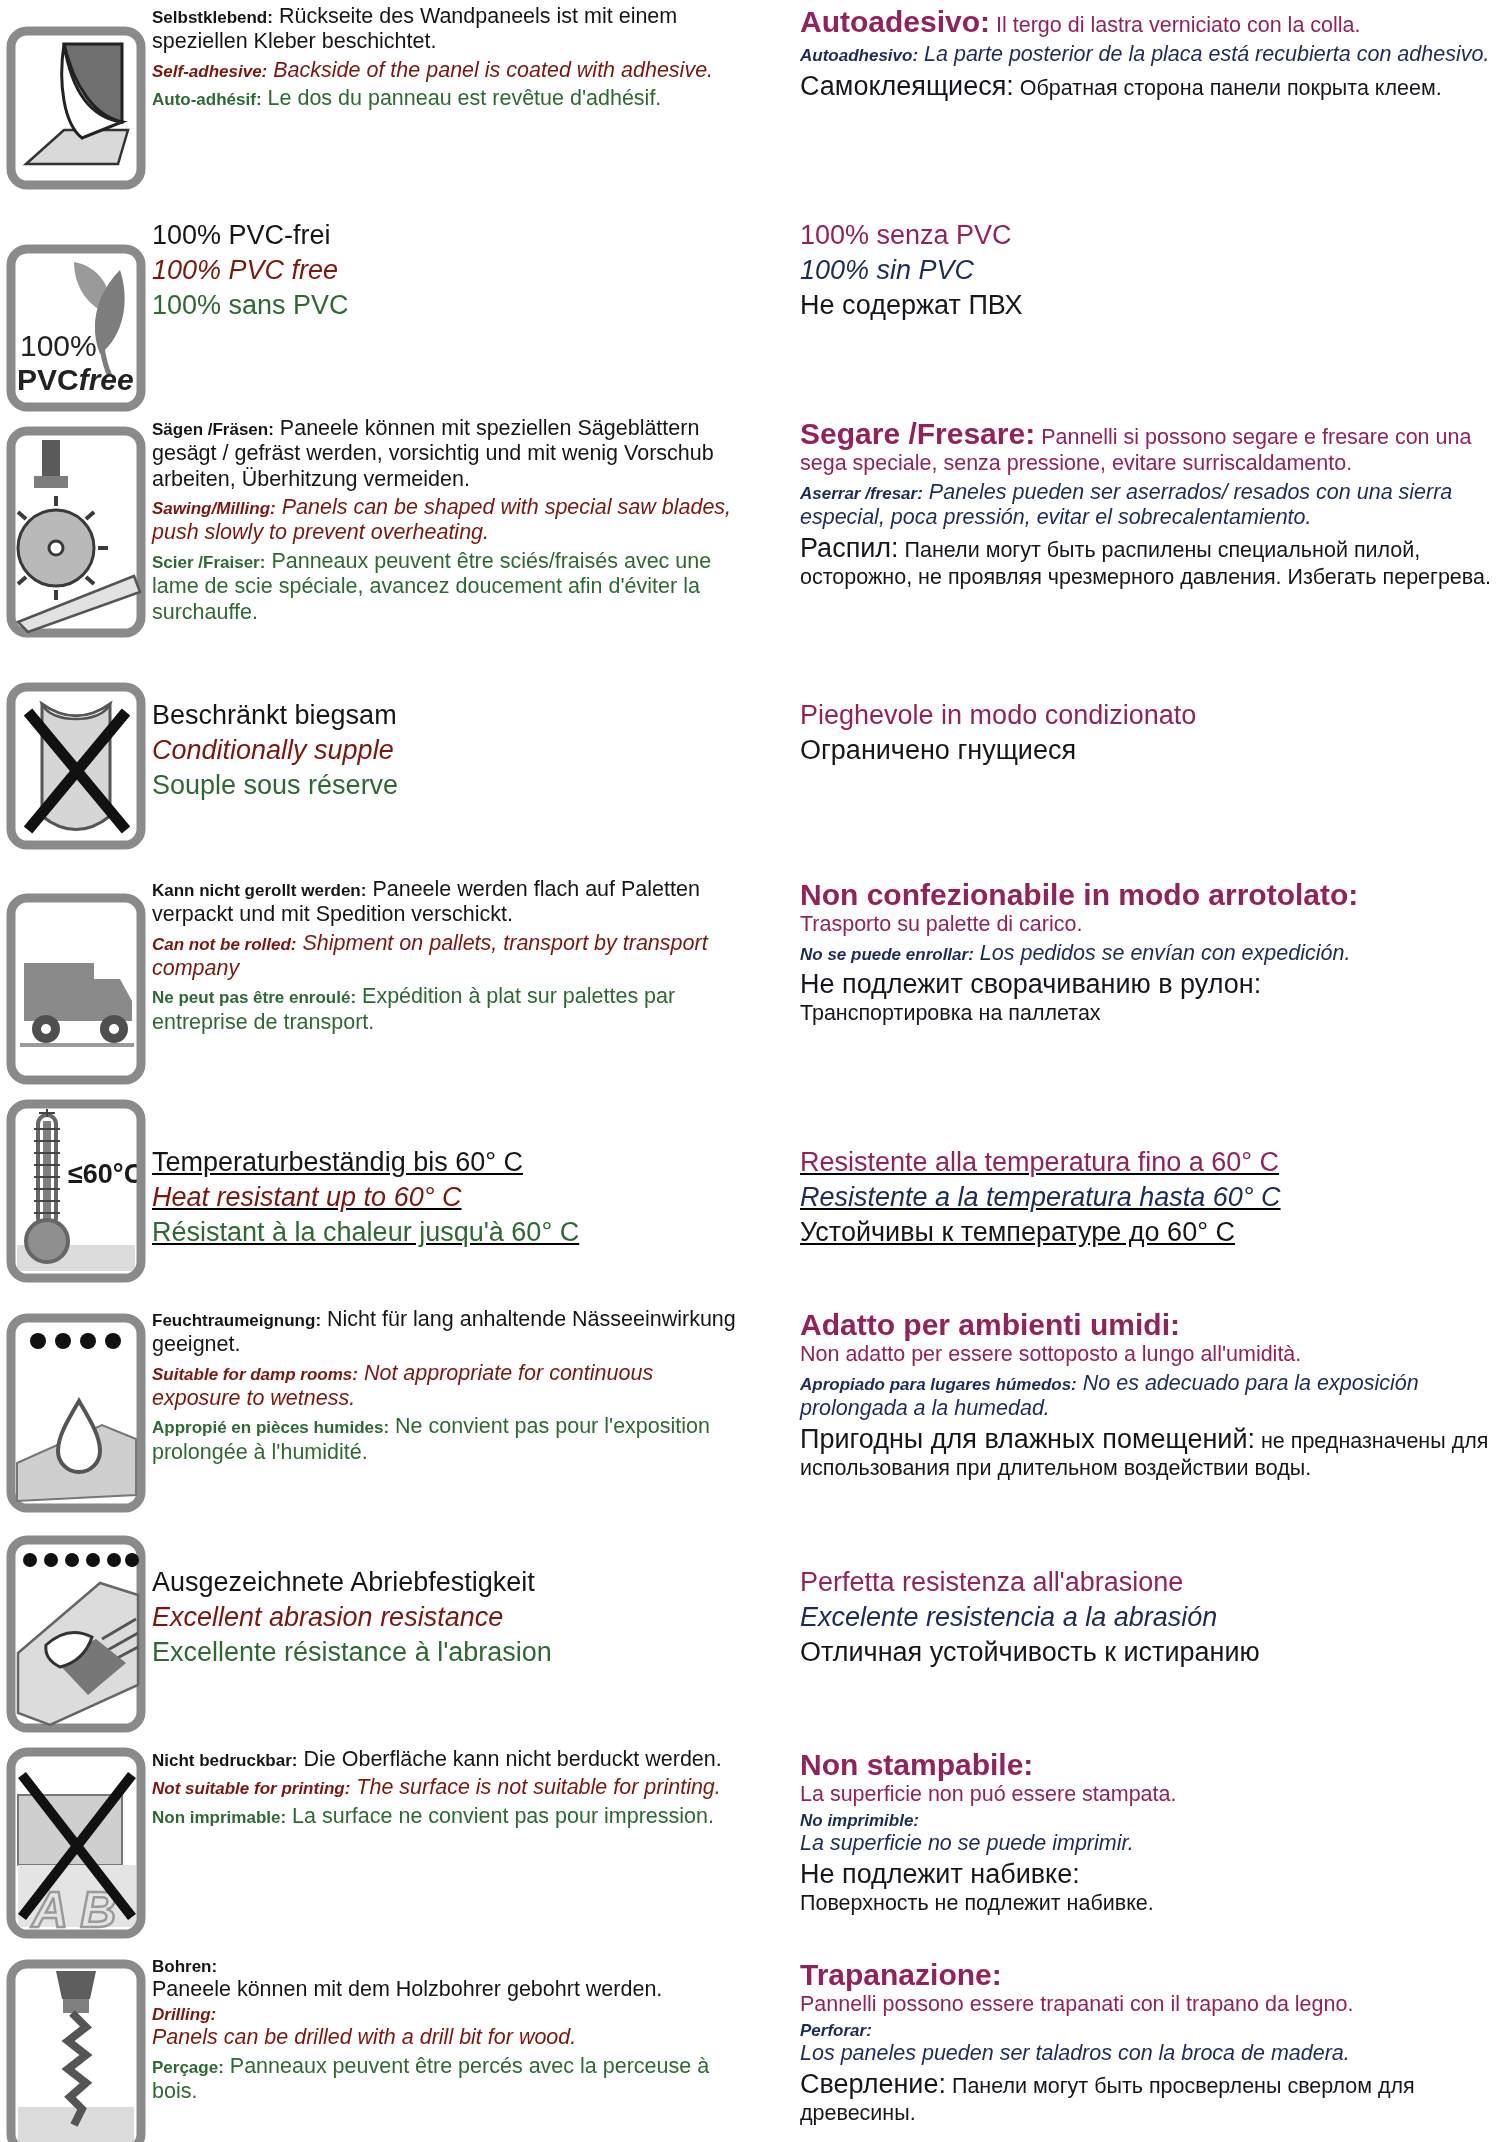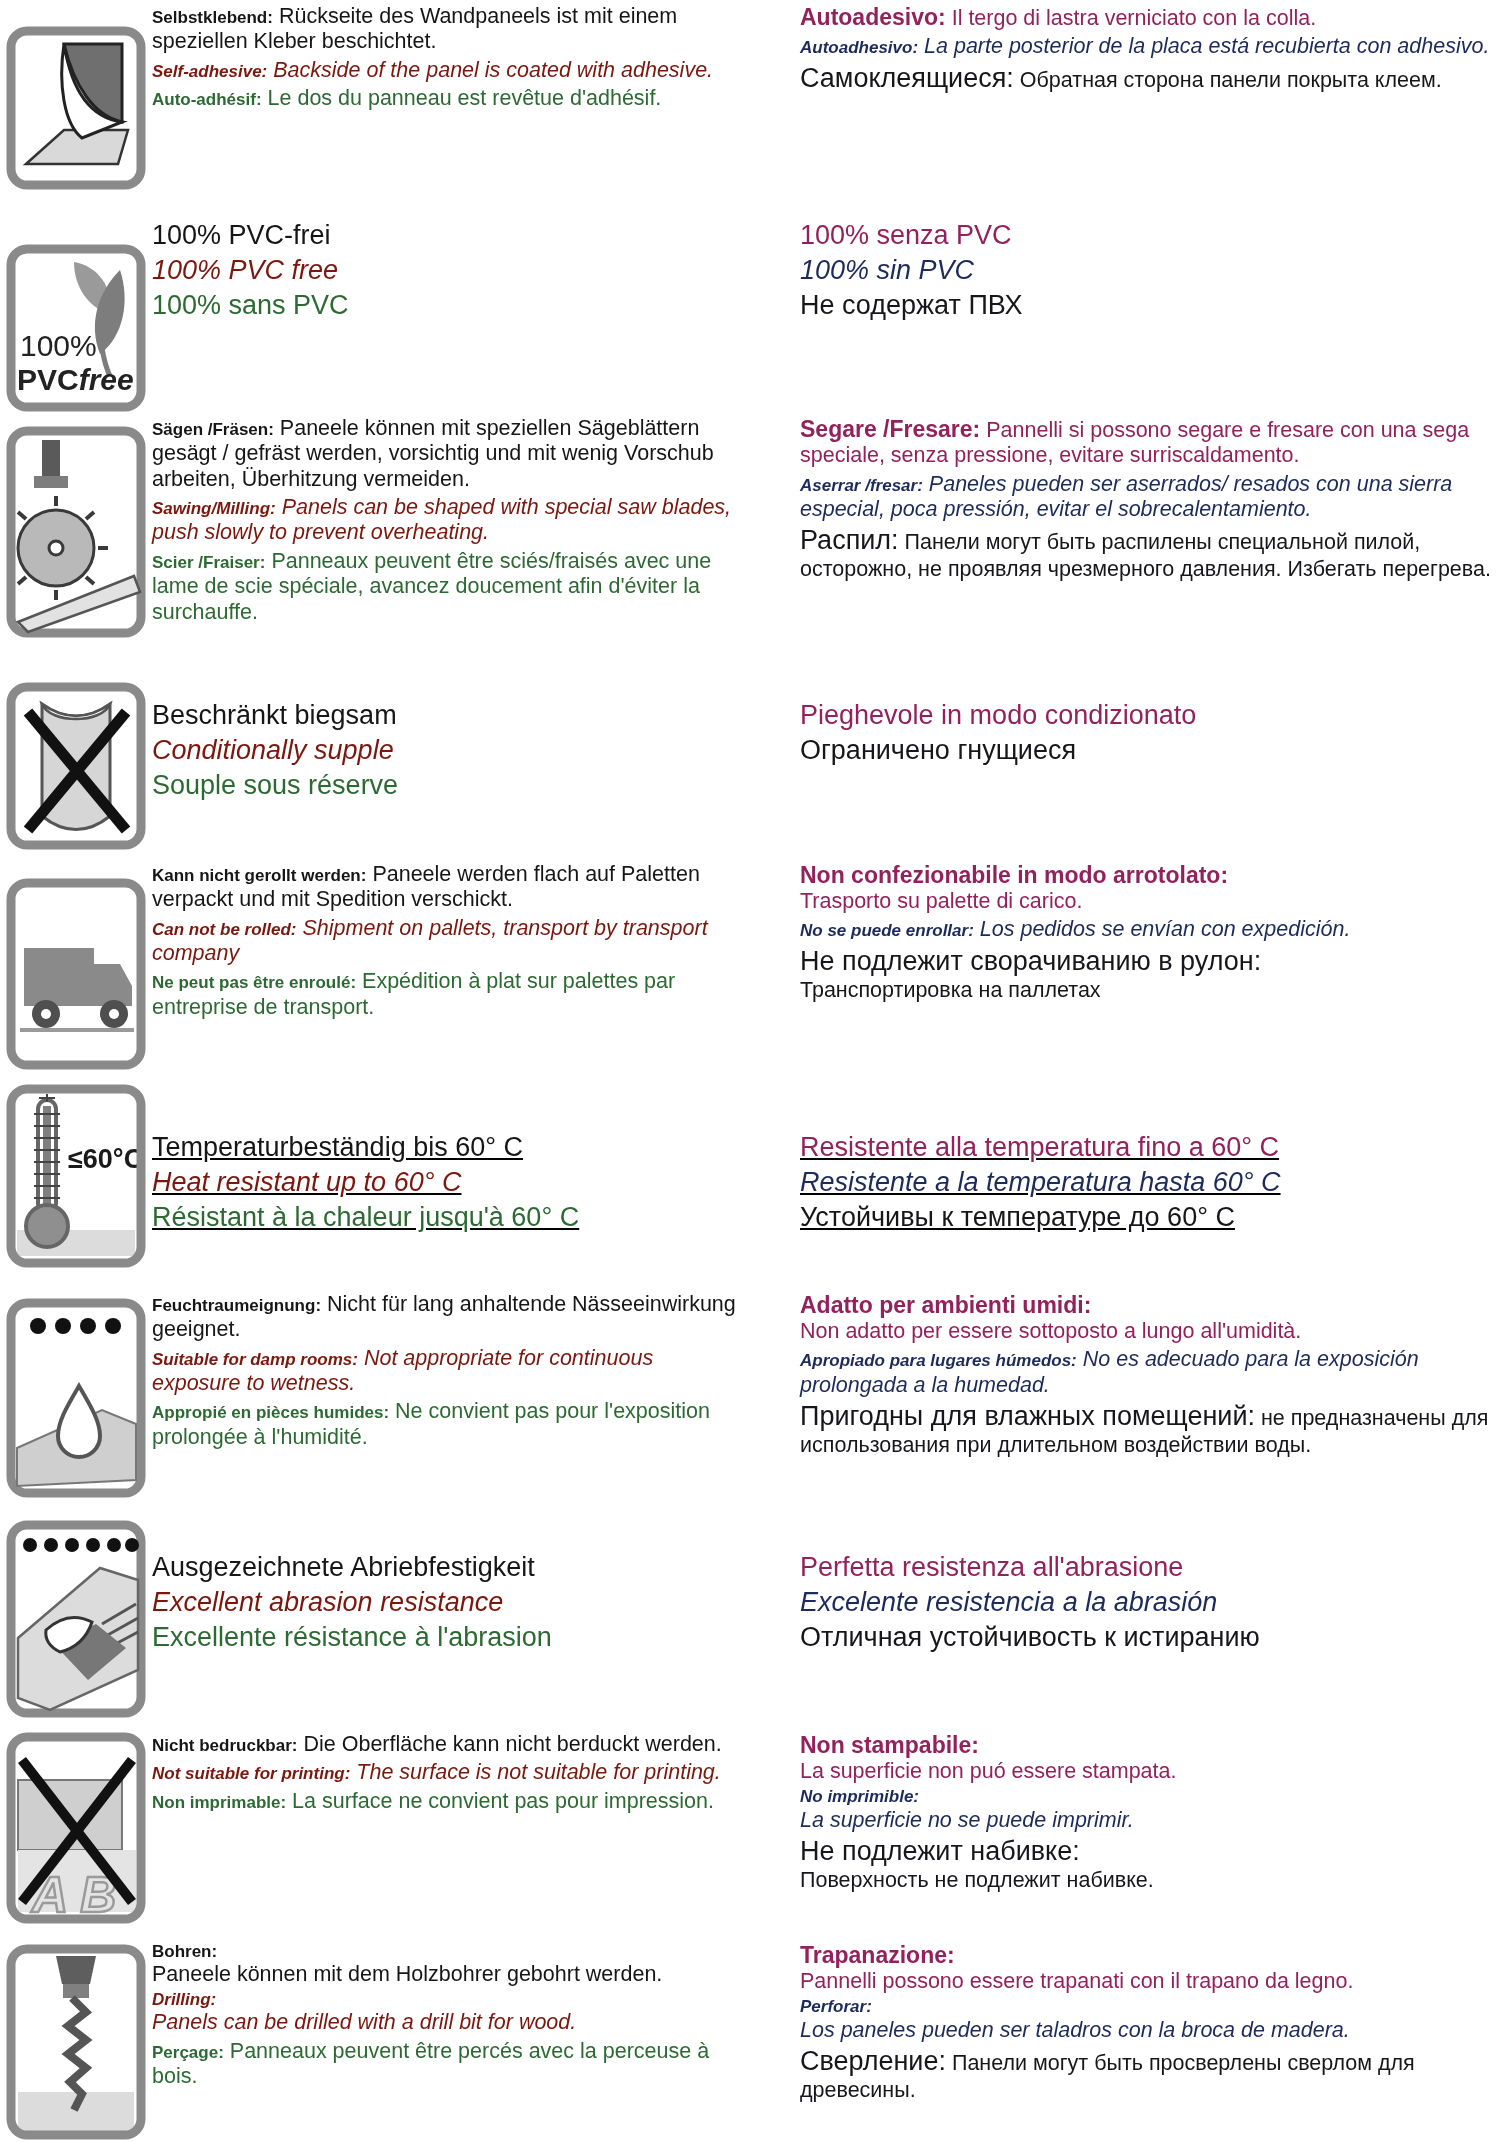--- a/index.html
+++ b/index.html
@@ -16,27 +16,27 @@
   .h{font-weight:bold;font-size:17px;}
   .solo{font-size:27px;}
   .blk{display:block;}
   .de{color:#161616;}
   .en{color:#7c170e;font-style:italic;}
   .fr{color:#2d6a33;}
   .it{color:#93215c;}
   .es{color:#1d2b5c;font-style:italic;}
   .ru{color:#16161c;}
   .ru .h{font-weight:normal;font-size:27px;}
-  .it .h{font-size:23px;}
+  .it .h{font-size:30px;}
   
   .r1{height:218px;}  .r1 .col{padding-top:4px;}  .r1 svg{margin-top:26px;}
   .r2{height:196px;}  .r2 .col{padding-top:2px;}  .r2 svg{margin-top:26px;}
   .r3{height:268px;}  .r3 .col{padding-top:2px;}  .r3 svg{margin-top:12px;}
   .r4{height:178px;}  .r4 .col{padding-top:18px;} .r4 svg{margin-top:0px;}
-  .r5{height:222px;}  .r5 .col{padding-top:2px;}  .r5 svg{margin-top:18px;}
+  .r5{height:222px;margin-top:15px;}  .r5 .col{padding-top:2px;}  .r5 svg{margin-top:18px;}
   .r6{height:208px;text-decoration:underline;}  .r6 .col{padding-top:50px;} .r6 svg{margin-top:2px;}
   .r7{height:228px;}  .r7 .col{padding-top:2px;}  .r7 svg{margin-top:8px;}
   .r8{height:208px;}  .r8 .col{padding-top:34px;} .r8 svg{margin-top:2px;}
   .r9{height:214px;}  .r9 .col{padding-top:6px;}  .r9 svg{margin-top:6px;}
   .r10{height:202px;justify-content:center;} .r10 .col{padding-top:2px;} .r10 svg{margin-top:4px;}
 </style>
 </head>
 <body>
 
 <div class="sheet">

